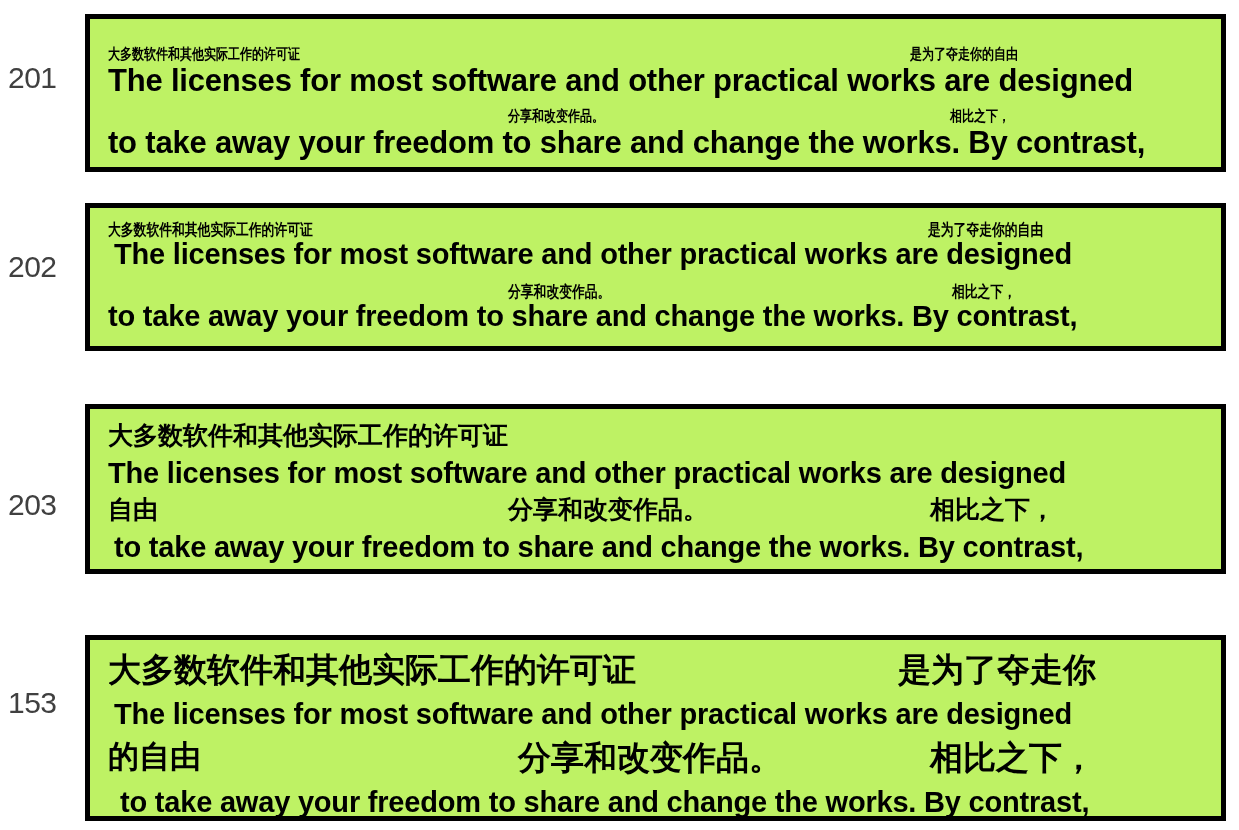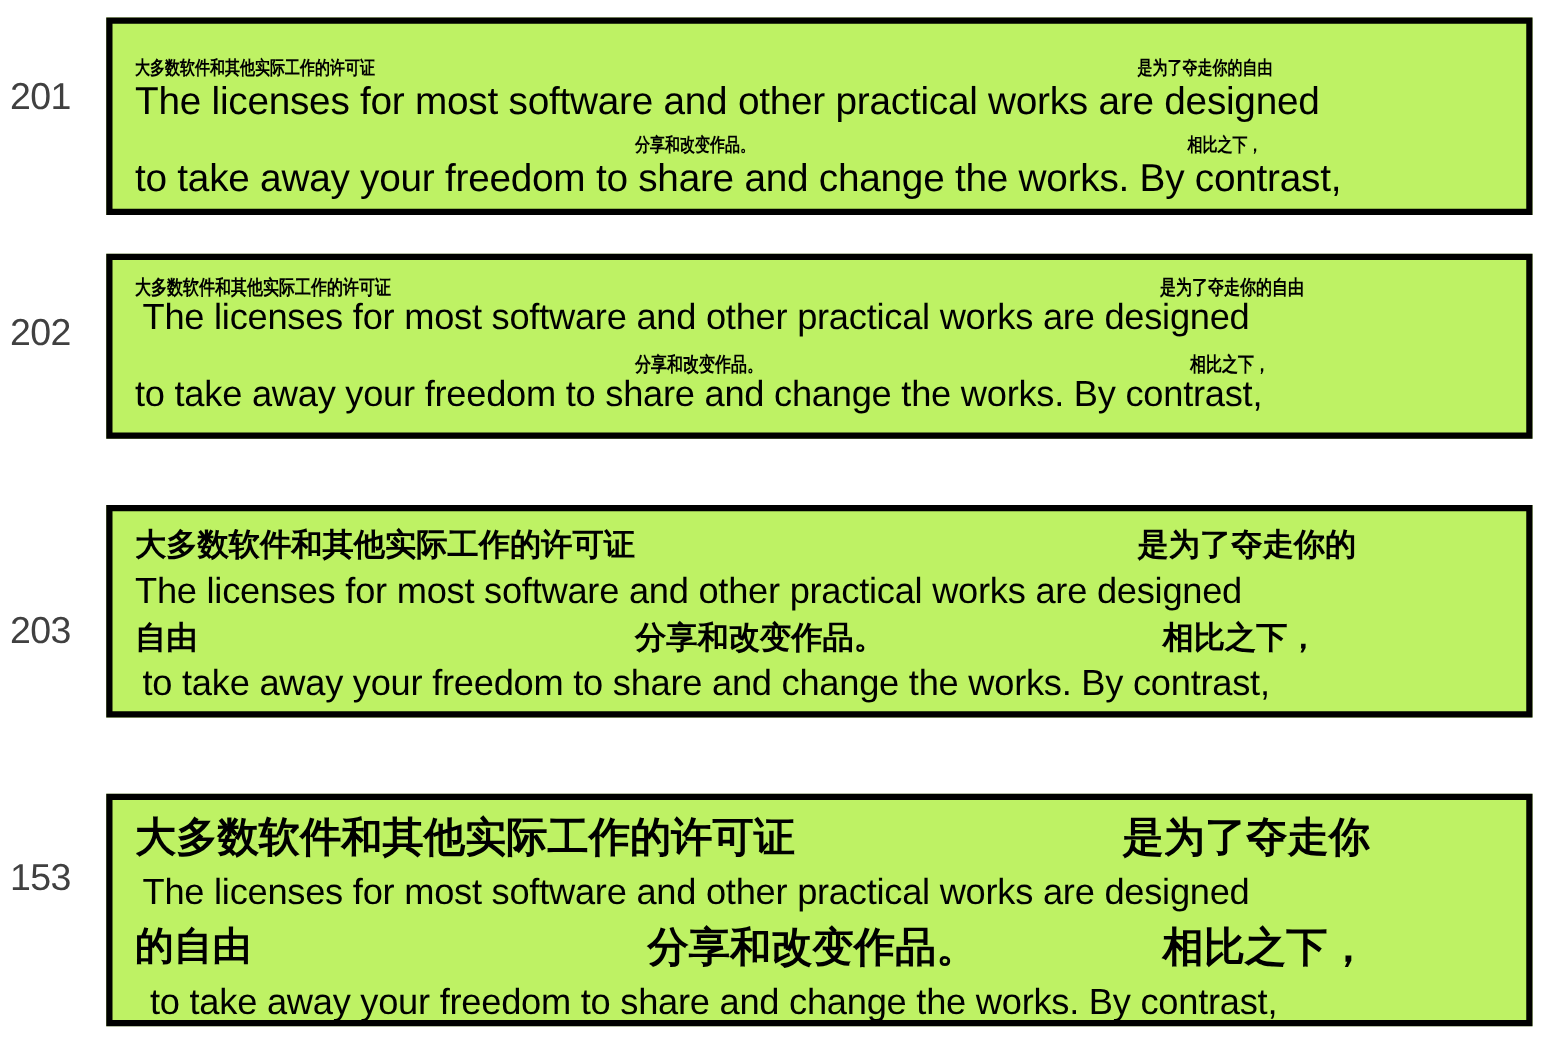--- a/index.html
+++ b/index.html
@@ -62,21 +62,21 @@
 
   
   .line {
     position: absolute;
     white-space: nowrap;
     font-family: "Liberation Sans", "DejaVu Sans", sans-serif;
     color: #000;
   }
 
   .en {
-    font-weight: 400;
+    font-weight: 700;
     letter-spacing: -0.2px;
   }
 
   .cn {
     font-family: "DejaVu Sans", "Liberation Sans", sans-serif;
     font-weight: 600;
     letter-spacing: 0px;
     transform-origin: left center;
   }
 
@@ -116,21 +116,20 @@
           <div class="line cn cn-narrow" style="top: 74px; left: 862px; font-size: 16px;">相比之下，</div>
           <div class="line en" style="top: 92px; left: 18px; font-size: 29px;">to take away your freedom to share and change the works. By contrast,</div>
         </div>
       </div>
     </div>
     <div class="panel-row" style="top: 0px;">
       <div class="panel-label" style="top: 490px;">203</div>
       <div class="panel-box" style="top: 404px; height: 170px;">
         <div class="panel-inner">
           <div class="line cn cn-wide" style="top: 10px; left: 18px; font-size: 25px;">大多数软件和其他实际工作的许可证</div>
-          <div class="line cn cn-wide" style="top: 10px; left: 820px; font-size: 25px;">是为了夺走你的</div>
           <div class="line en" style="top: 48px; left: 18px; font-size: 29px;">The licenses  for  most  software and other practical works are  designed</div>
           <div class="line cn cn-wide" style="top: 84px; left: 18px; font-size: 25px; text-align: center;">自由</div>
           <div class="line cn cn-wide" style="top: 84px; left: 418px; font-size: 25px;">分享和改变作品。</div>
           <div class="line cn cn-wide" style="top: 84px; left: 840px; font-size: 25px;">相比之下，</div>
           <div class="line en" style="top: 122px; left: 24px; font-size: 29px;">to   take away your freedom to share and change the works. By  contrast,</div>
         </div>
       </div>
     </div>
     <div class="panel-row" style="top: 0px;">
       <div class="panel-label" style="top: 688px;">153</div>

